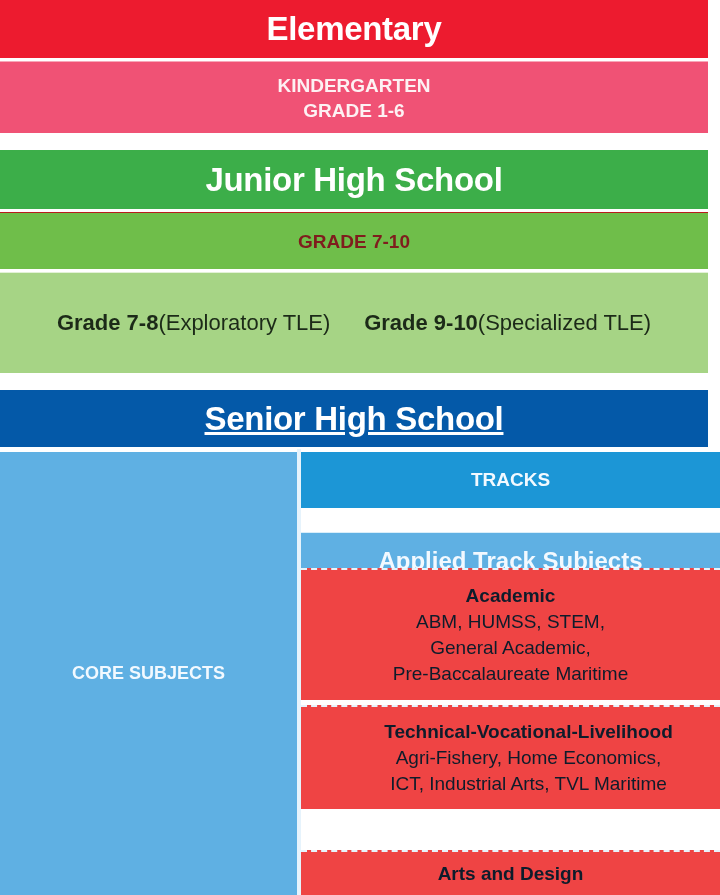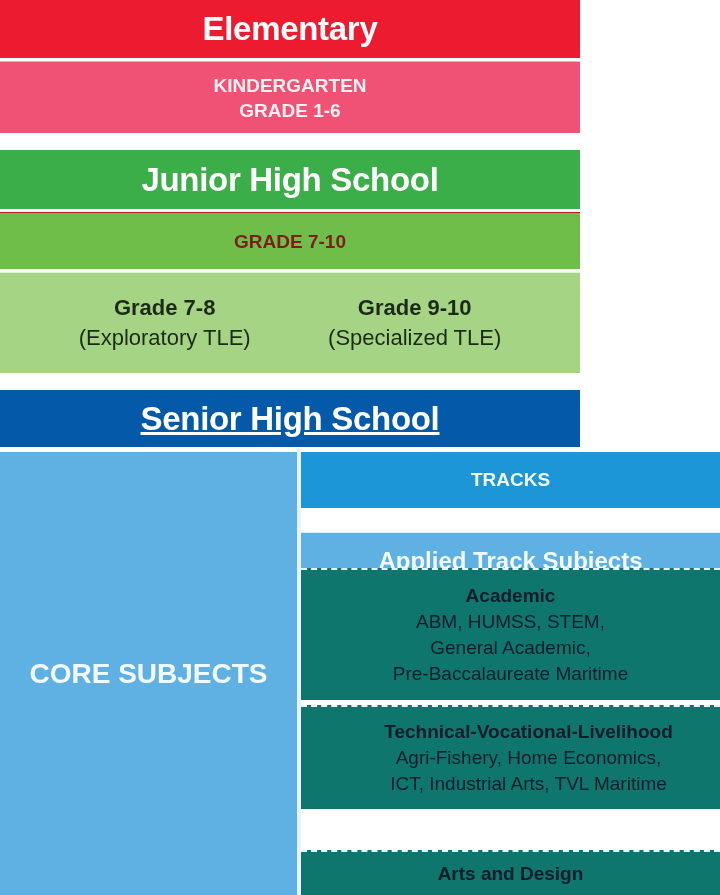--- a/index.html
+++ b/index.html
@@ -1,40 +1,40 @@
 <!DOCTYPE html>
 <html><head>
 <meta charset="utf-8">
 <style>
   html, body { margin: 0; padding: 0; background: #ffffff; }
   body { width: 720px; height: 895px; overflow: hidden; position: relative;
          font-family: "Liberation Sans", "DejaVu Sans", sans-serif; }
-  .abs { position: absolute; left: 0; width: 580px; display: flex; align-items: center; justify-content: center; text-align: center; box-sizing: border-box; }
+  .abs { position: absolute; left: 0; width: 708px; display: flex; align-items: center; justify-content: center; text-align: center; box-sizing: border-box; }
   .title { color: #ffffff; font-weight: bold; font-size: 33px; letter-spacing: -0.3px; }
   .sub { color: #fdf1f3; font-weight: bold; font-size: 19px; line-height: 25px; flex-direction: column; }
 
   #elem-title { top: 0; height: 58px; background: #ed1b2f; }
   #elem-sub   { top: 61px; height: 72px; background: #f05275; border-top: 1px solid #f7a7b8; }
 
   #jhs-title  { top: 150px; height: 59px; background: #3cae49; }
   #jhs-sub    { top: 212px; height: 57px; background: #6fbe4a; border-top: 1px solid #b91c1c; color: #7f1d1d; text-align: right; }
   #jhs-grades { top: 272px; height: 101px; background: #a6d485; border-top: 1px solid #e2f1d6; justify-content: space-around; padding: 0 40px; }
-  .grade-col { display: flex; flex-direction: column; align-items: center; color: #1c2a18; }
+  .grade-col { display: flex; flex-direction: row; align-items: center; color: #1c2a18; }
   .grade-col .gname { font-weight: bold; font-size: 22px; line-height: 30px; }
   .grade-col .gdesc { font-size: 22px; line-height: 30px; }
 
   #shs-title  { top: 390px; height: 57px; background: #0459a8; text-decoration: underline; }
 
-  #core { position: absolute; left: 0; top: 452px; width: 297px; height: 443px; background: #5fb0e3; display: flex; align-items: center; justify-content: center; color: #f2f9ff; font-weight: bold; font-size: 28px; }
+  #core { position: absolute; left: 0; top: 452px; width: 297px; height: 443px; background: #5fb0e3; display: flex; align-items: center; justify-content: center; color: #f2f9ff; font-weight: bold; font-size: 18px; }
   #divider { position: absolute; left: 297px; top: 449px; width: 4px; height: 446px; background: #e6f3fc; }
   #right { position: absolute; left: 301px; top: 452px; width: 419px; height: 443px; }
   .rrow { position: absolute; left: 0; width: 419px; display: flex; flex-direction: column; align-items: center; justify-content: center; text-align: center; box-sizing: border-box; }
   #tracks { top: 0; height: 56px; background: #1c96d6; color: #f2f9ff; font-weight: bold; font-size: 19px; }
   #applied { top: 60px; height: 56px; background: #5fb0e3; color: #f2f9ff; font-weight: bold; font-size: 24px; border-top: 1px solid #d9eefa; margin-top: 20px; }
-  .trow { background: #0f766e; color: #0e1c2b; font-size: 19px; line-height: 26px; }
+  .trow { background: #ef4444; color: #0e1c2b; font-size: 19px; line-height: 26px; }
   .trow .tname { font-weight: bold; }
   .dash { border-top: 2px dashed #e6f3fc; }
   #academic { top: 116px; height: 132px; }
   #tvl { top: 253px; height: 104px; padding-left: 36px; }
   #sports { top: 352px; height: 46px; }
   #arts { top: 398px; height: 45px; }
 </style>
 </head>
 <body>
 

